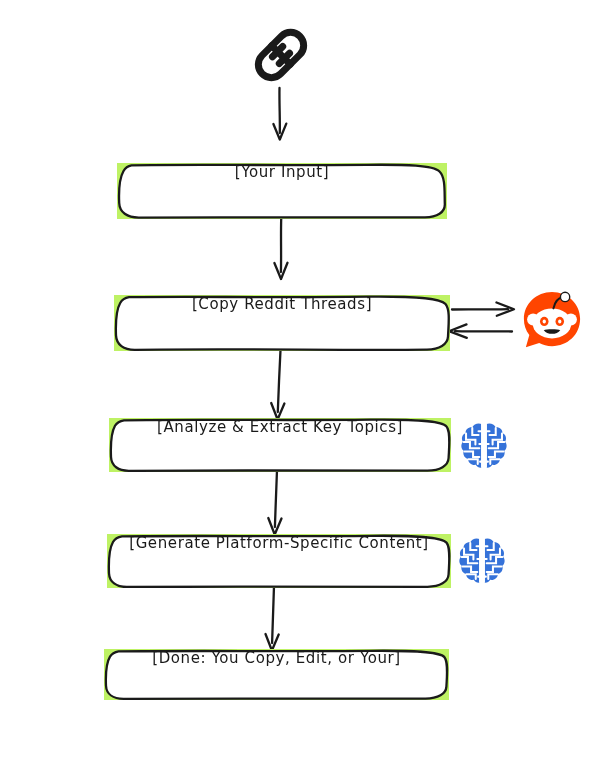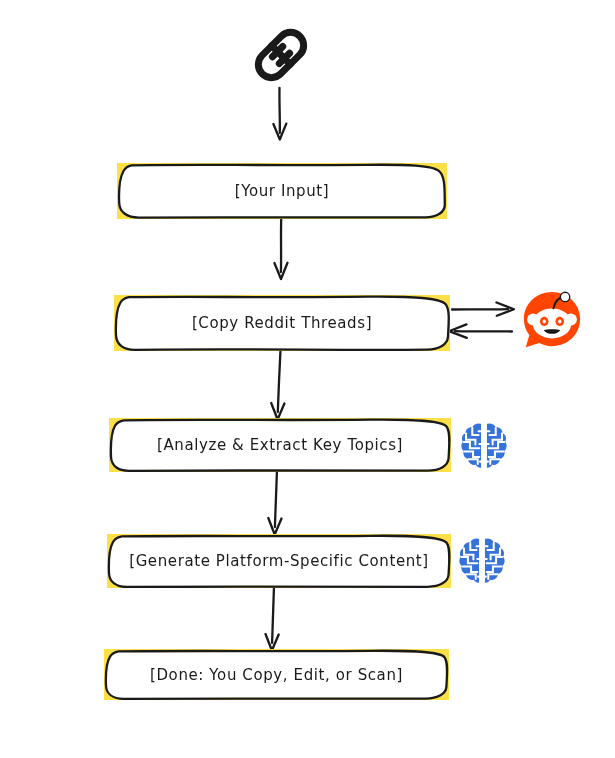--- a/index.html
+++ b/index.html
@@ -16,23 +16,23 @@
   #canvas {
     position: relative;
     width: 615px;
     height: 758px;
     background: #ffffff;
   }
   .node {
     position: absolute;
     box-sizing: border-box;
     display: flex;
-    align-items: center;
+    align-items: flex-start;
     justify-content: center;
-    background: #fde047;
+    background: #bef264;
   }
   .node-label {
     position: relative;
     z-index: 3;
     font-family: "DejaVu Sans", sans-serif;
     font-size: 15px;
     letter-spacing: 0.6px;
     color: #1a1a1a;
     white-space: nowrap;
     text-align: center;
@@ -142,21 +142,21 @@
     <span class="node-label">[Analyze &amp; Extract Key Topics]</span>
   </div>
 
   <div class="node" style="left:104px; top:649px; width:345px; height:51px;">
     <svg class="sketch-box" viewBox="0 0 345 51" preserveAspectRatio="none">
       <path d="M14.5 2.4 C 84 1.4, 174 2.6, 266 1.8 C 308 1.4, 336 2.6, 340.5 8.2
                C 344.4 13.4, 343 26, 342.4 37.6 C 342 45, 334 49.4, 321.5 49.6
                C 241 50.4, 118 49, 20 49.8 C 9 49.9, 2.4 45, 2 36.8
                C 1.5 25, 2.6 13.2, 6 7.6 C 8 4.4, 11 3, 14.5 2.4 Z" fill="#ffffff" stroke="#1a1a1a" stroke-width="2.3" stroke-linecap="round" stroke-linejoin="round"></path>
     </svg>
-    <span class="node-label">[Done: You Copy, Edit, or Scan]</span>
+    <span class="node-label">[Done: You Copy, Edit, or Your]</span>
   </div>
 
   <div class="icon" style="left:250px; top:24px; width:62px; height:62px;">
     <svg viewBox="0 0 64 64" width="62" height="62" xmlns="http://www.w3.org/2000/svg">
       <g transform="rotate(-45 32 32)" fill="none" stroke="#1a1a1a" stroke-width="7.2" stroke-linecap="round" stroke-linejoin="round">
         <rect x="4.5" y="18.5" width="55" height="27" rx="13.5" ry="13.5"></rect>
         <path d="M32 18.5 L 32 45.5"></path>
         <path d="M24.5 27 L 39.5 27"></path>
         <path d="M24.5 37 L 39.5 37"></path>
       </g>

